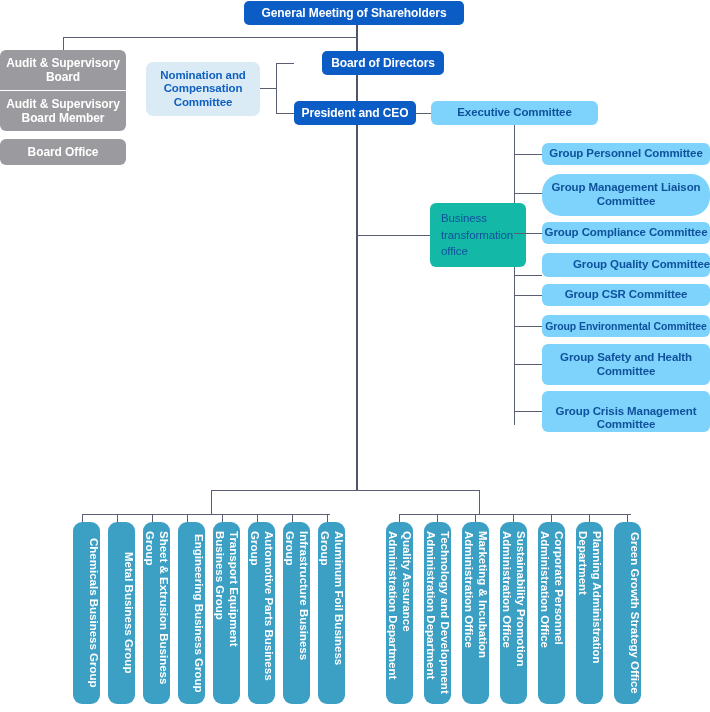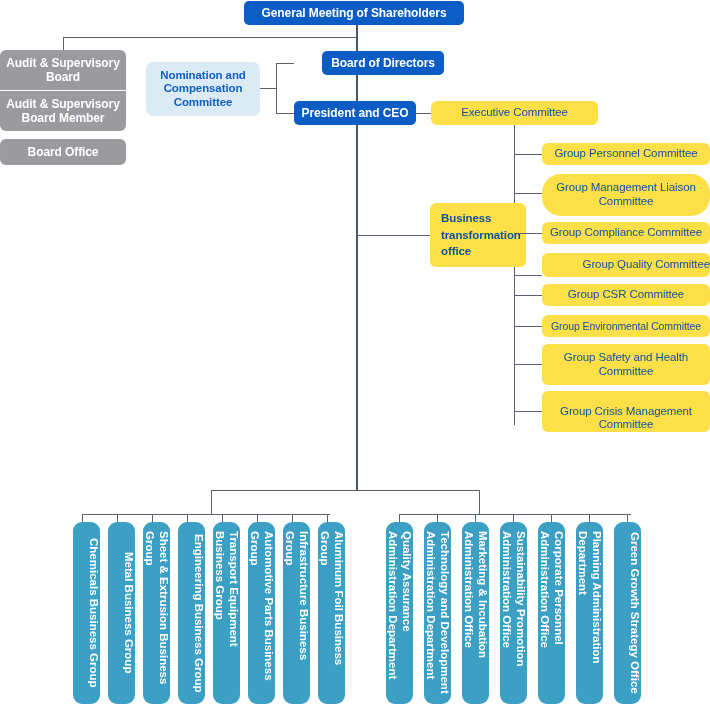--- a/index.html
+++ b/index.html
@@ -56,30 +56,30 @@
     text-align: center;
   }
   .box-pale {
     background: #dbebf6;
     color: #1060c0;
     font-weight: bold;
     font-size: 11.5px;
     border-radius: 7px;
   }
   .box-lightblue {
-    background: #fde047;
+    background: #7dd3fc;
+    color: #10519c;
+    font-weight: bold;
+    font-size: 11.5px;
+    border-radius: 6px;
+  }
+  .box-lightblue-left {
+    background: #14b8a6;
     color: #10519c;
     font-weight: normal;
-    font-size: 11.5px;
-    border-radius: 6px;
-  }
-  .box-lightblue-left {
-    background: #fde047;
-    color: #10519c;
-    font-weight: bold;
     font-size: 11.5px;
     border-radius: 6px;
     justify-content: flex-start;
     text-align: left;
     padding-left: 11px;
     line-height: 1.45;
   }
 
   
   .box-teal {

